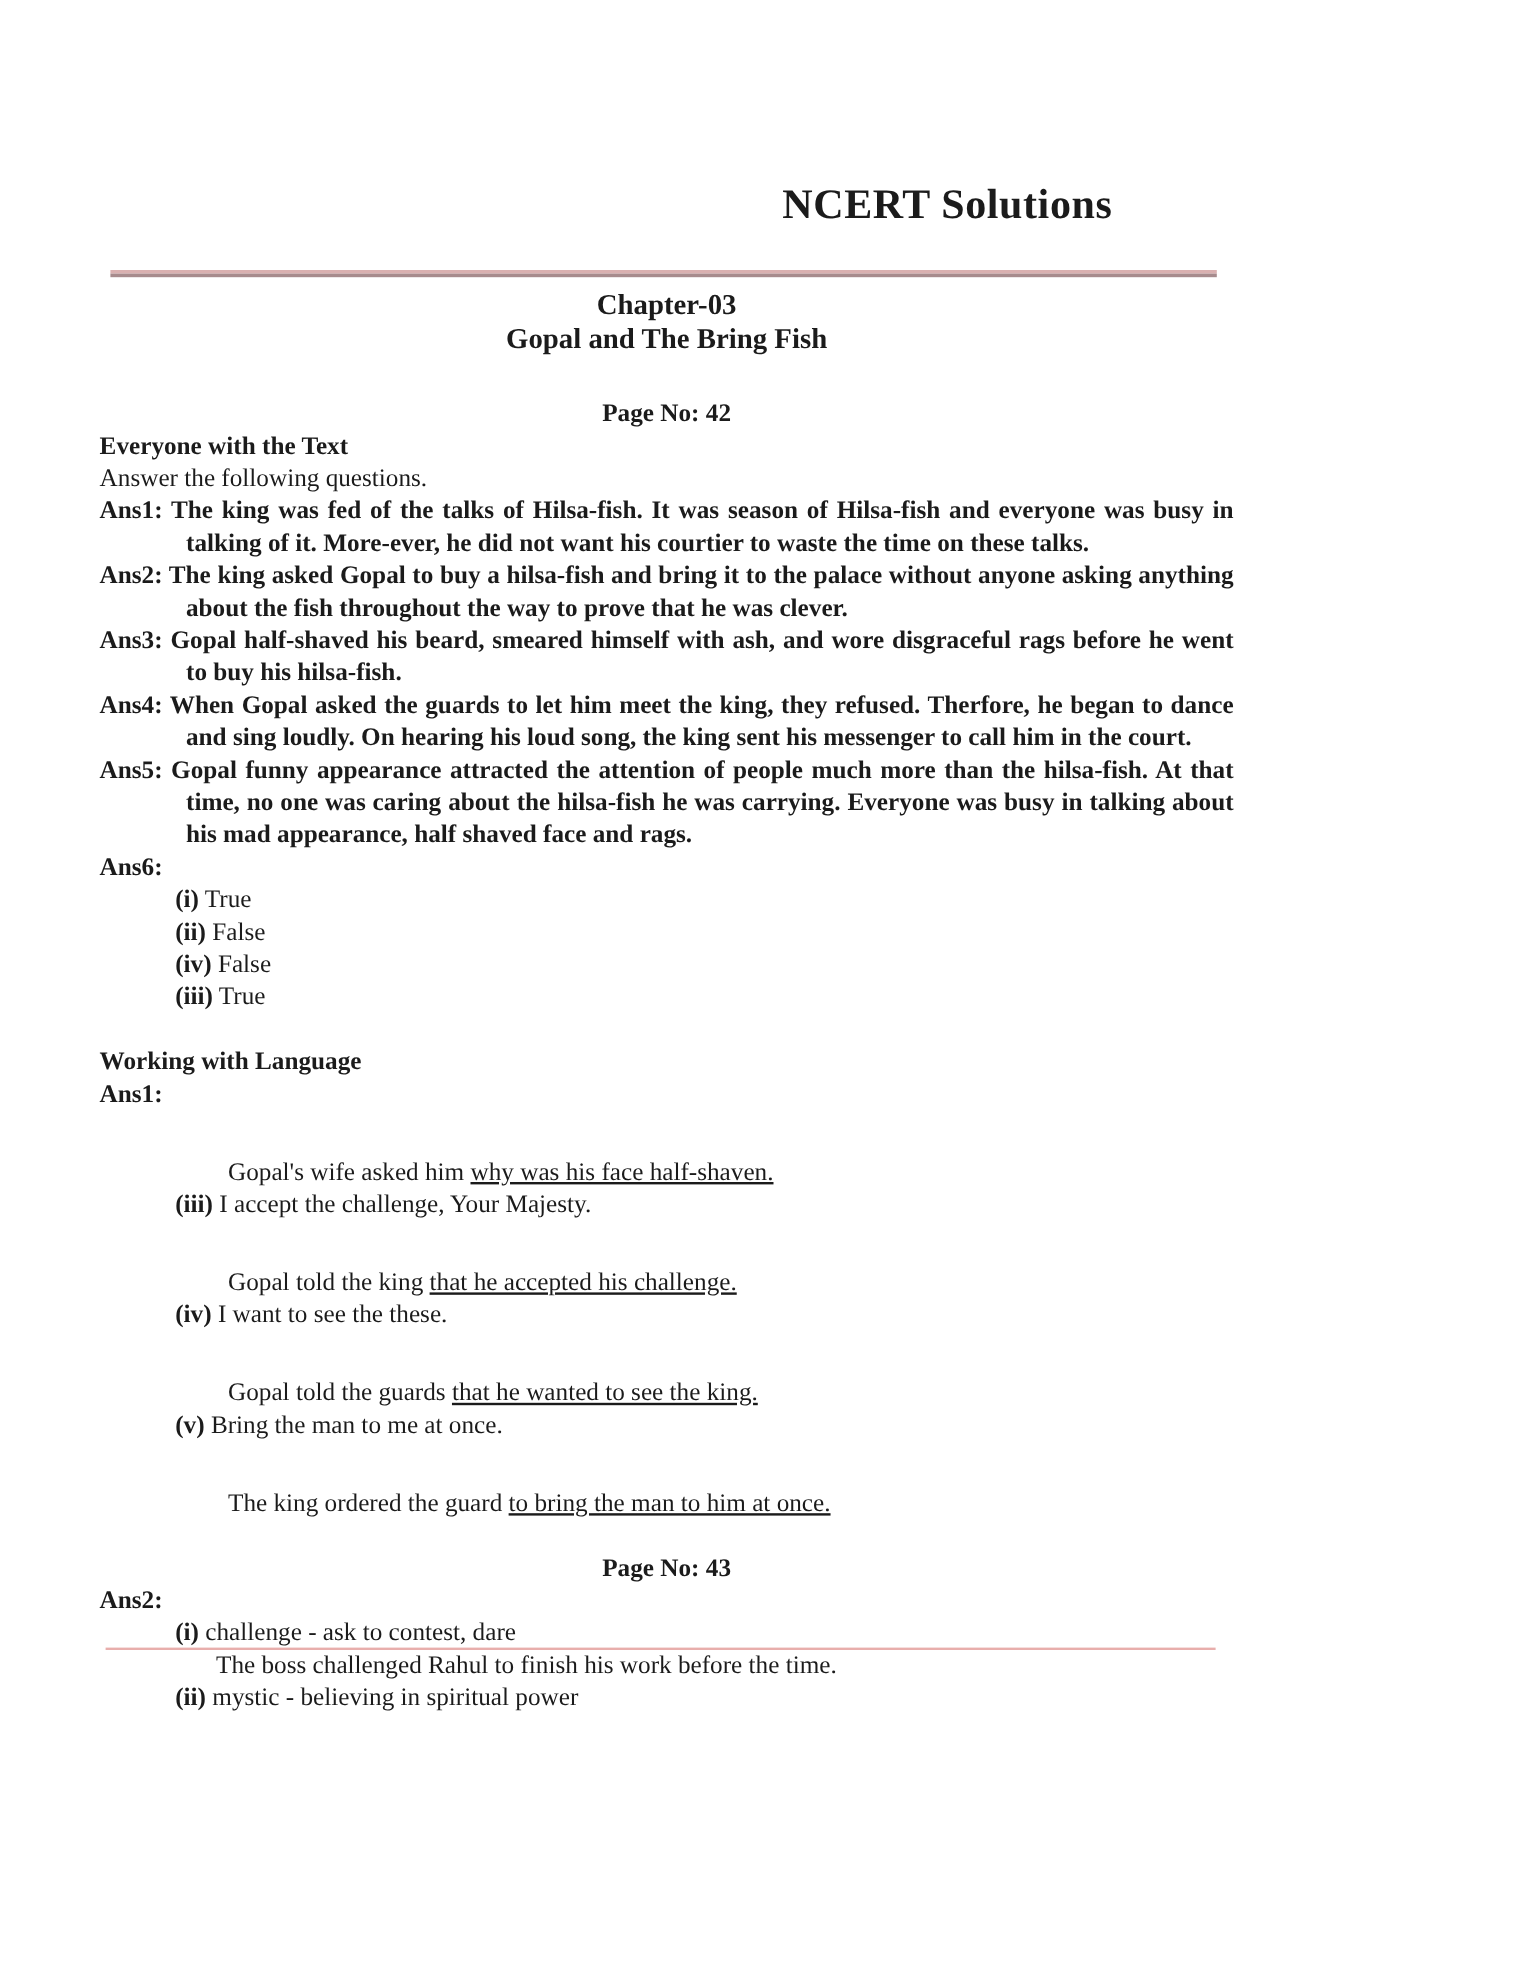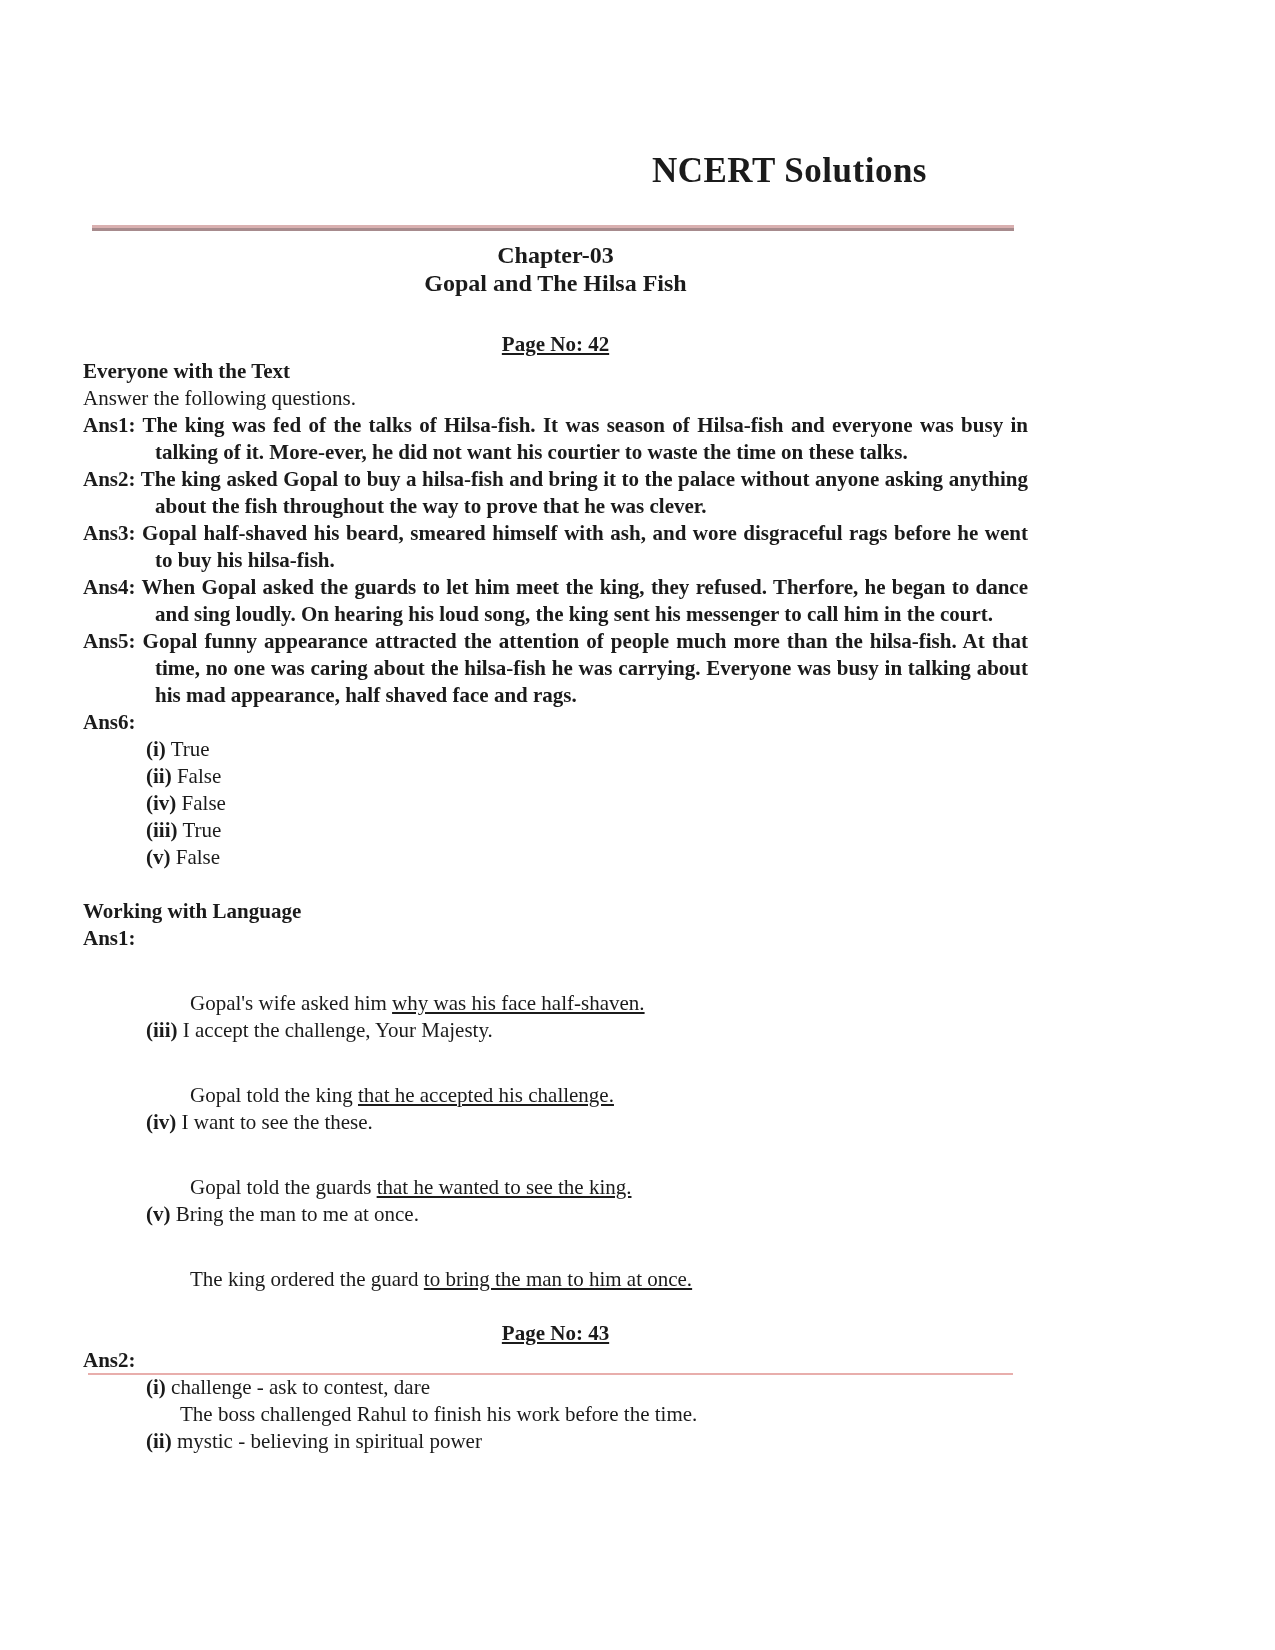--- a/index.html
+++ b/index.html
@@ -21,21 +21,21 @@
     border-bottom:3px solid #a78b8d;
   }
   .chapter {
     position:absolute; top:241px; left:83px; width:945px;
     text-align:center; font-weight:700; font-size:24px; line-height:28px;
   }
   .content {
     position:absolute; top:331px; left:83px; width:945px;
     font-size:21px; line-height:27px;
   }
-  .center-bold { text-align:center; font-weight:700;text-decoration:underline; }
+  .center-bold { text-align:center; font-weight:700; }
   .bold { font-weight:700; }
   .ans-para { text-align:justify; padding-left:72px; text-indent:-72px;font-weight:bold; }
   .list-item { padding-left:63px; }
   .qa-question { padding-left:63px; }
   .qa-answer { padding-left:107px;margin-top:38px; }
   .underline { text-decoration:underline; }
   .example { padding-left:97px; }
   .spacer { height:27px; }
   .rule-bottom {
     position:absolute; top:1373px; left:88px; width:925px;
@@ -44,21 +44,21 @@
 </style>
 </head>
 <body>
 
 <div class="brand">NCERT Solutions</div>
 
 <div class="rule-double"></div>
 
 <div class="chapter">
   <div>Chapter-03</div>
-  <div>Gopal and The Hilsa Fish</div>
+  <div>Gopal and The Bring Fish</div>
 </div>
 
 <div class="content">
 
   <div class="center-bold">Page No: 42</div>
 
   <div class="bold">Everyone with the Text</div>
 
   <div>Answer the following questions.</div>
 
@@ -88,23 +88,20 @@
     <b>(i)</b> <span>True</span>
   </div>
   <div class="list-item">
     <b>(ii)</b> <span>False</span>
   </div>
   <div class="list-item">
     <b>(iv)</b> <span>False</span>
   </div>
   <div class="list-item">
     <b>(iii)</b> <span>True</span>
-  </div>
-  <div class="list-item">
-    <b>(v)</b> <span>False</span>
   </div>
 
   <div class="spacer"></div>
 
   <div class="bold">Working with Language</div>
 
   <div class="bold">Ans1:</div>
 
   <div class="qa-answer">
     <span>Gopal's wife asked him</span> <span class="underline">why was his face half-shaven.</span>

